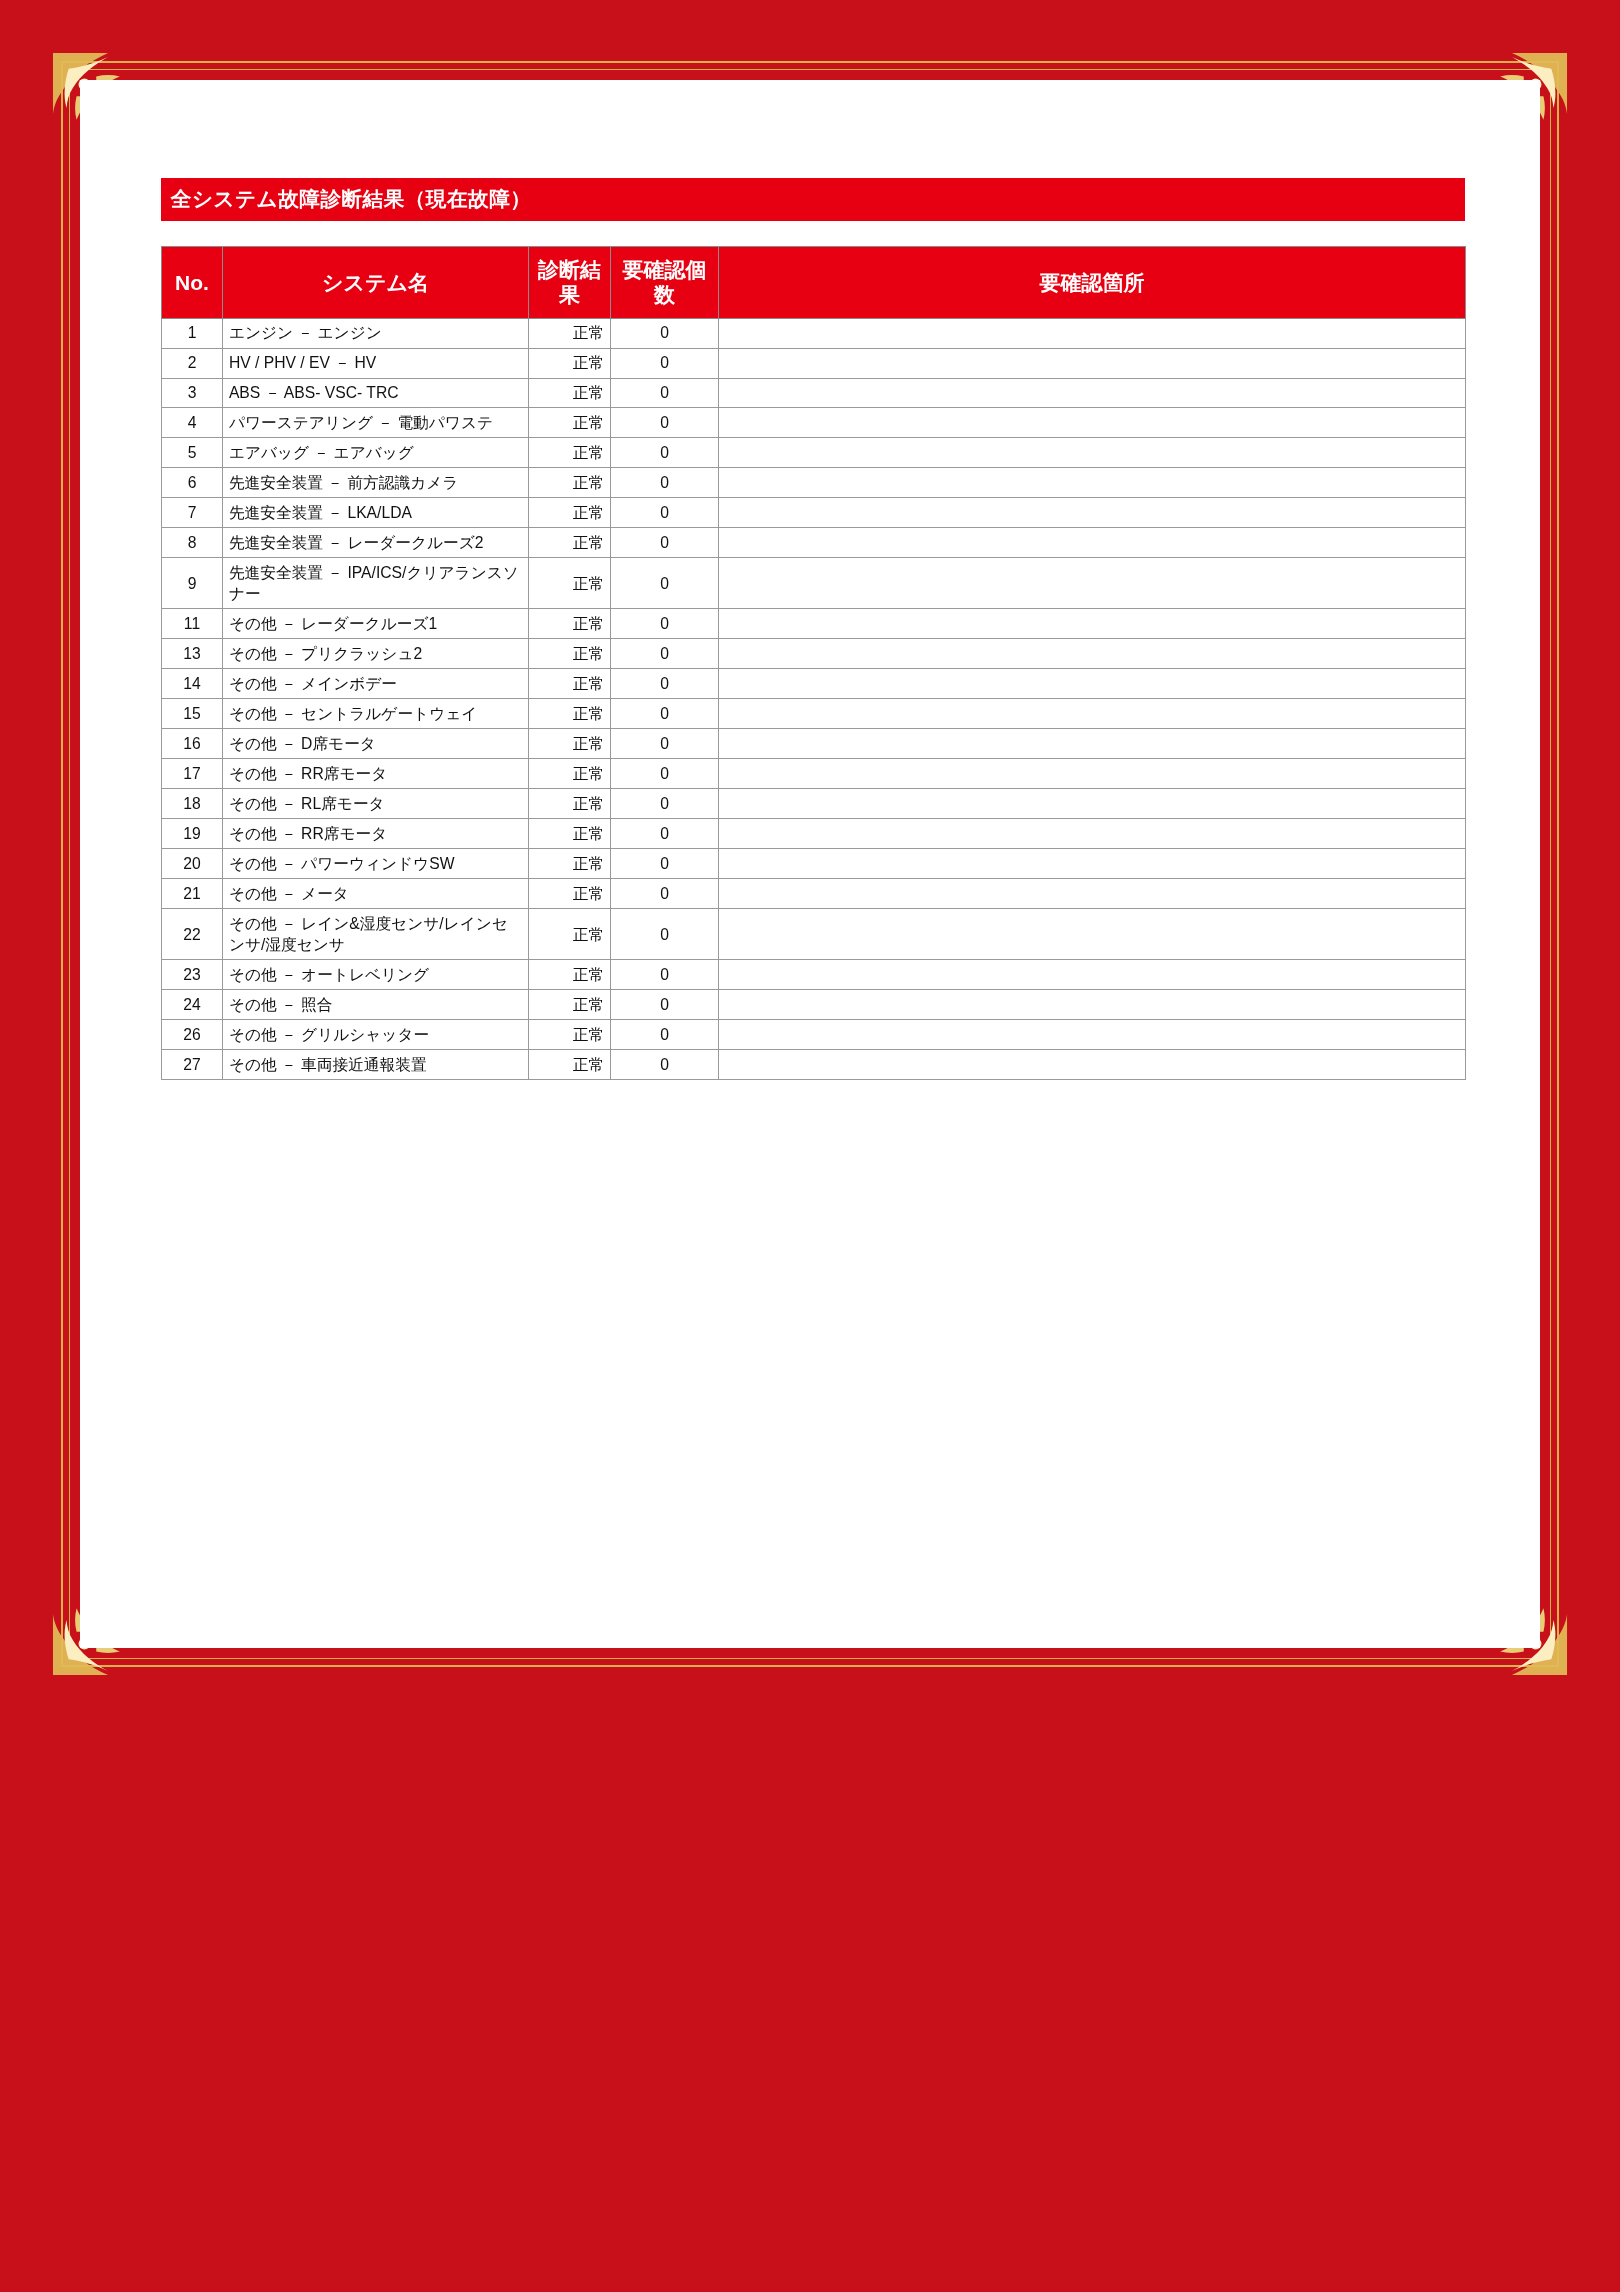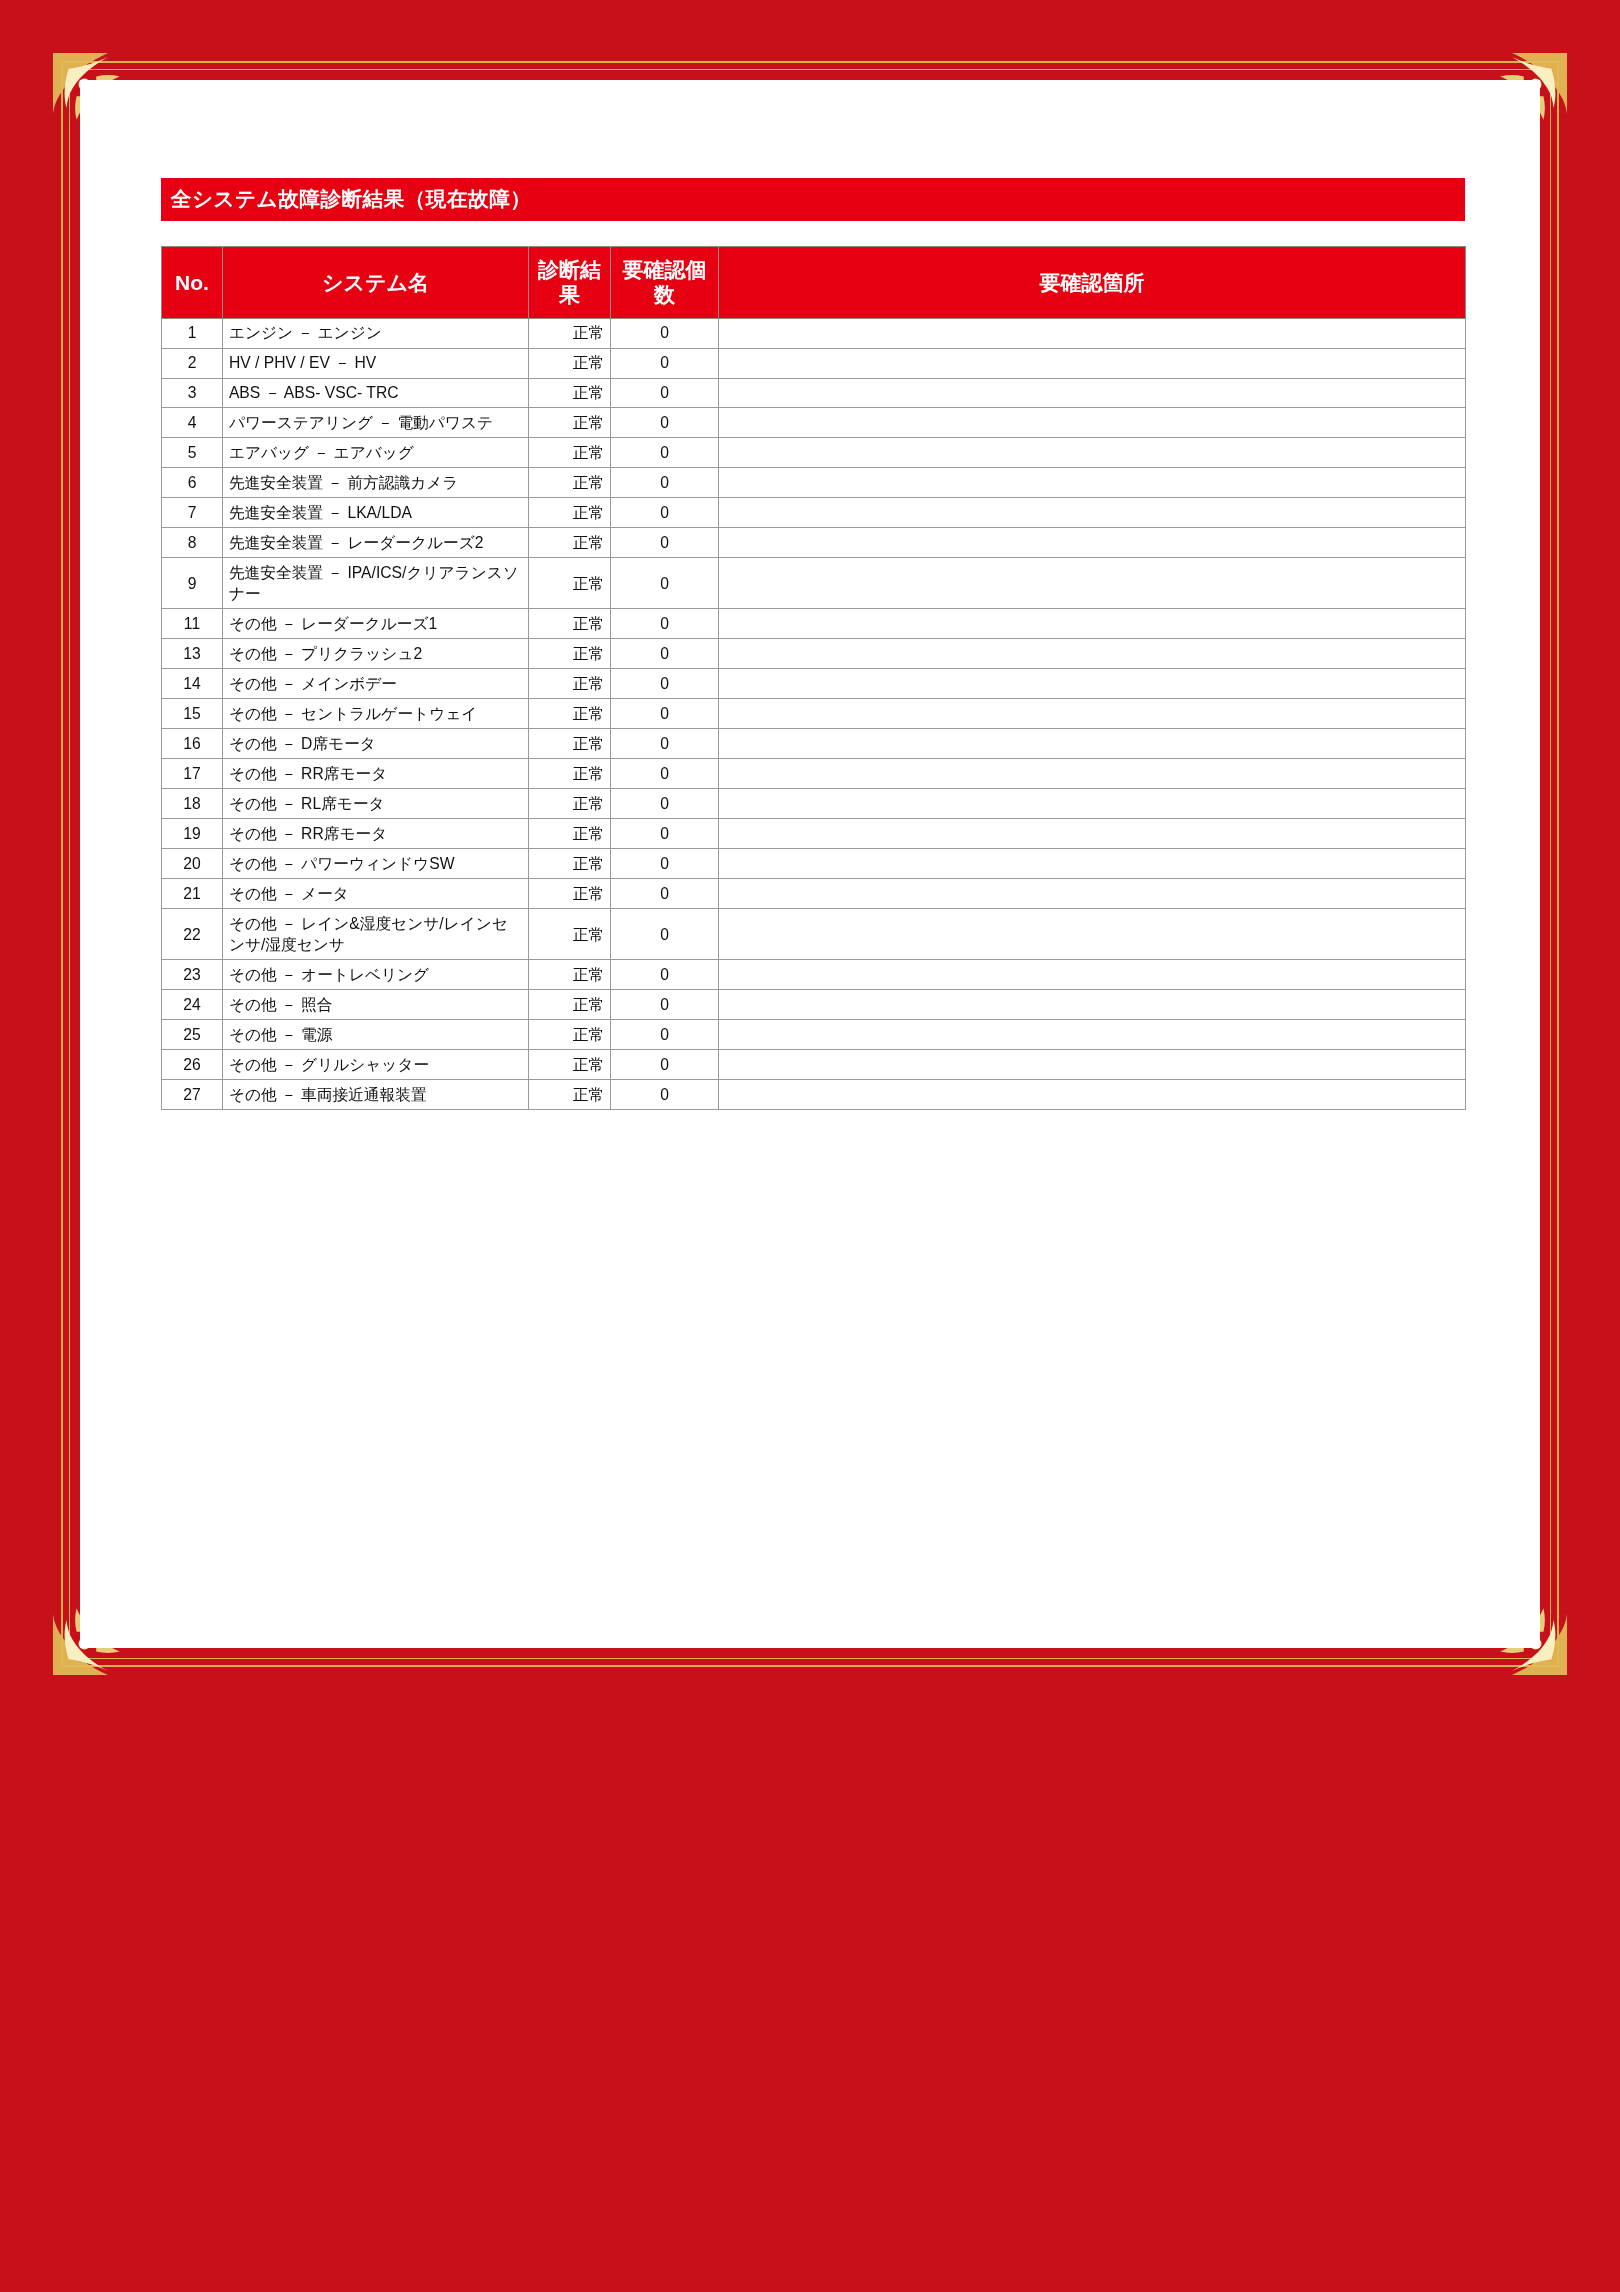--- a/index.html
+++ b/index.html
@@ -344,27 +344,20 @@
               <td class="place"></td>
             </tr>
             <tr>
               <td class="no">24</td>
               <td class="system">その他 － 照合</td>
               <td class="result">正常</td>
               <td class="count">0</td>
               <td class="place"></td>
             </tr>
             <tr>
-              <td class="no">25</td>
-              <td class="system">その他 － 電源</td>
-              <td class="result">正常</td>
-              <td class="count">0</td>
-              <td class="place"></td>
-            </tr>
-            <tr>
               <td class="no">26</td>
               <td class="system">その他 － グリルシャッター</td>
               <td class="result">正常</td>
               <td class="count">0</td>
               <td class="place"></td>
             </tr>
             <tr>
               <td class="no">27</td>
               <td class="system">その他 － 車両接近通報装置</td>
               <td class="result">正常</td>

